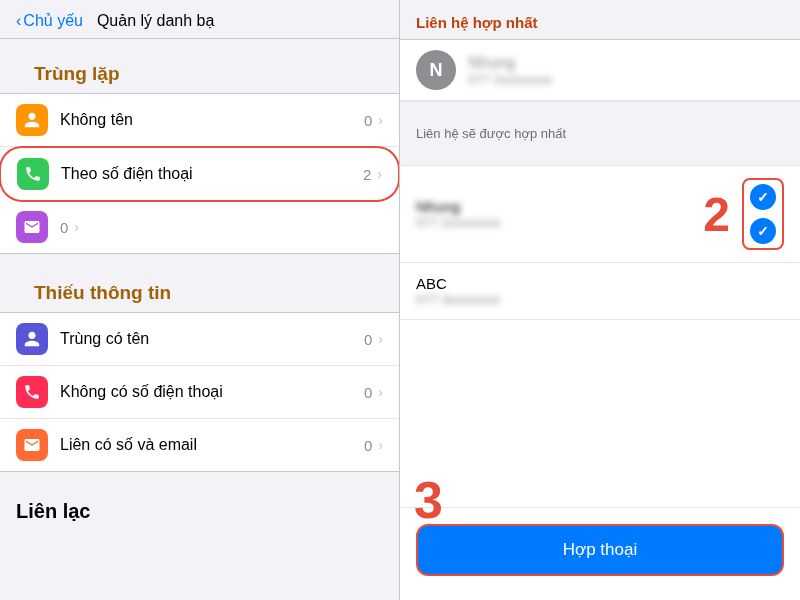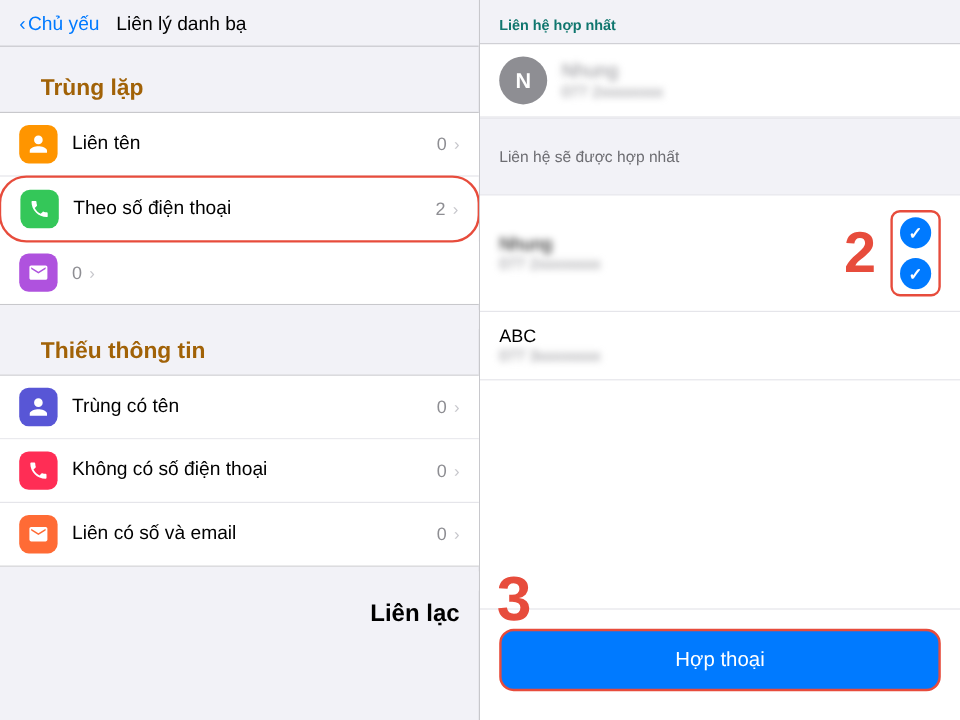--- a/index.html
+++ b/index.html
@@ -263,49 +263,48 @@
     .section-spacer {
       height: 16px;
       background: #f2f2f7;
     }
 
     .lien-lac-header {
       font-size: 20px;
       font-weight: 600;
       color: #000;
       padding: 8px 16px 4px;
-      text-align: right;
     }
   </style>
 </head>
 <body>
 
 <div class="left-panel">
 
   <div class="nav-bar">
     <div class="nav-back">
       <span>‹</span>
       <span>Chủ yếu</span>
     </div>
-    <span style="margin-left:8px;">Liên lý danh bạ</span>
+    <span style="margin-left:8px;">Quản lý danh bạ</span>
   </div>
 
   <div class="left-content">
 
     <div class="section-header">Trùng lặp</div>
 
     <div class="list-group">
 
       <div class="list-item">
         <div class="item-icon icon-orange">
           <svg viewBox="0 0 24 24">
               <path d="M12 12c2.7 0 4.8-2.1 4.8-4.8S14.7 2.4 12 2.4 7.2 4.5 7.2 7.2 9.3 12 12 12zm0 2.4c-3.2 0-9.6 1.6-9.6 4.8v2.4h19.2v-2.4c0-3.2-6.4-4.8-9.6-4.8z"></path>
             </svg>
         </div>
-        <span class="item-label">Liên tên</span>
+        <span class="item-label">Không tên</span>
         <span class="item-count">0</span>
         <span class="item-chevron">›</span>
       </div>
 
       <div class="list-item highlighted" style="position:relative;border-radius:23px;">
         <div class="item-icon icon-green">
           <svg viewBox="0 0 24 24">
               <path d="M6.6 10.8c1.4 2.8 3.8 5.1 6.6 6.6l2.2-2.2c.3-.3.7-.4 1-.2 1.1.4 2.3.6 3.6.6.6 0 1 .4 1 1V20c0 .6-.4 1-1 1-9.4 0-17-7.6-17-17 0-.6.4-1 1-1h3.5c.6 0 1 .4 1 1 0 1.3.2 2.5.6 3.6.1.3 0 .7-.2 1L6.6 10.8z"></path>
             </svg>
         </div>
@@ -368,21 +367,21 @@
 
     <div class="section-spacer"></div>
 
     <div class="lien-lac-header">Liên lạc</div>
 
   </div>
 </div>
 
 <div class="right-panel">
 
-  <div class="right-section-title" style="font-size:12px; font-weight:600; color:#0f766e; padding:14px 16px 8px; background:#f2f2f7; border-bottom:1px solid #c8c8cc;">Liên hệ hợp nhất</div>
+  <div class="right-section-title" style="font-size:15px; font-weight:600; color:#c2410c; padding:14px 16px 8px; background:#f2f2f7; border-bottom:1px solid #c8c8cc;">Liên hệ hợp nhất</div>
 
   <div class="contact-unified" style="background:#fff; padding:10px 16px; border-bottom:1px solid #e5e5ea;">
     <div class="contact-avatar">N</div>
     <div class="contact-info">
       <div class="contact-name blurred" style="filter:blur(3px);">Nhung</div>
       <div class="contact-phone blurred" style="filter:blur(3px); font-size:13px; color:#8e8e93;">077 2xxxxxxxx</div>
     </div>
   </div>
 
   <div class="merge-section-label" style="font-size:13px; color:#6d6d72; padding:24px 16px; background:#f2f2f7; border-bottom:1px solid #e5e5ea; border-top:1px solid #e5e5ea;">Liên hệ sẽ được hợp nhất</div>

